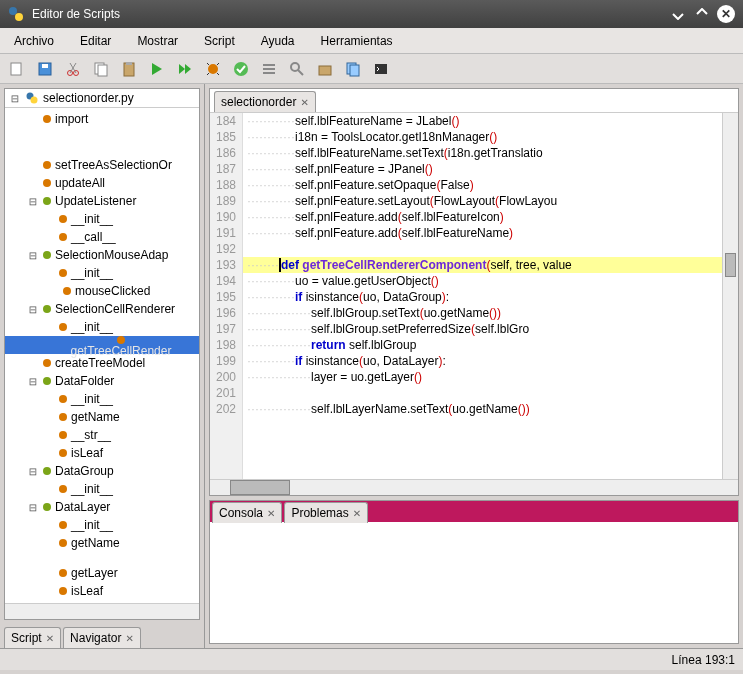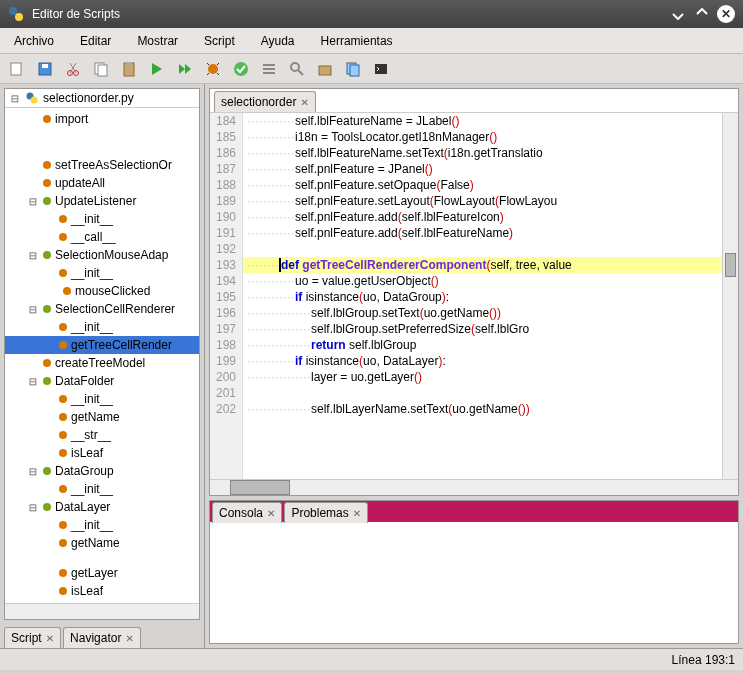--- a/index.html
+++ b/index.html
@@ -20,21 +20,21 @@
 .main { display: flex; height: 564px; }
 .leftpanel { width: 205px; display: flex; flex-direction: column; border-right: 1px solid #999; }
 .navbox { flex: 1; margin: 4px; border: 1px solid #999; background: #fff; overflow: hidden; display: flex; flex-direction: column; }
 .navhead { display: flex; align-items: center; padding: 2px 4px; border-bottom: 1px solid #ccc; gap: 4px; }
 .navtree { flex: 1; overflow: auto; padding: 2px 0; }
 .tnode { display: flex; align-items: center; height: 18px; white-space: nowrap; cursor: pointer; }
 .expander { width: 12px; text-align: center; color: #555; font-size: 10px; }
 .dot { width: 8px; height: 8px; border-radius: 50%; margin: 0 4px; flex-shrink: 0; }
 .dot.orange { background: #d97800; }
 .dot.green { background: #7ba518; }
-.tnode.sel { background: #3875d7; color: #000000; }
+.tnode.sel { background: #3875d7; color: #e5e5e5; flex-direction: column; }
 .navscroll { height: 16px; background: #eee; border-top: 1px solid #ccc; }
 
 .lefttabs { height: 24px; display: flex; align-items: end; padding: 0 4px; gap: 2px; }
 .tab { background: #e8e5e3; border: 1px solid #999; border-bottom: none; padding: 3px 6px; border-radius: 3px 3px 0 0; display: flex; align-items: center; gap: 4px; cursor: pointer; }
 .tab .x { font-size: 10px; color: #666; }
 
 .rightpanel { flex: 1; display: flex; flex-direction: column; padding: 4px; gap: 4px; }
 .editorbox { flex: 1; border: 1px solid #999; background: #fff; display: flex; flex-direction: column; overflow: hidden; }
 .edtabs { display: flex; padding: 2px 4px 0; border-bottom: 1px solid #ccc; }
 .editor { flex: 1; display: flex; overflow: hidden; font-family: monospace; font-size: 13px; }

